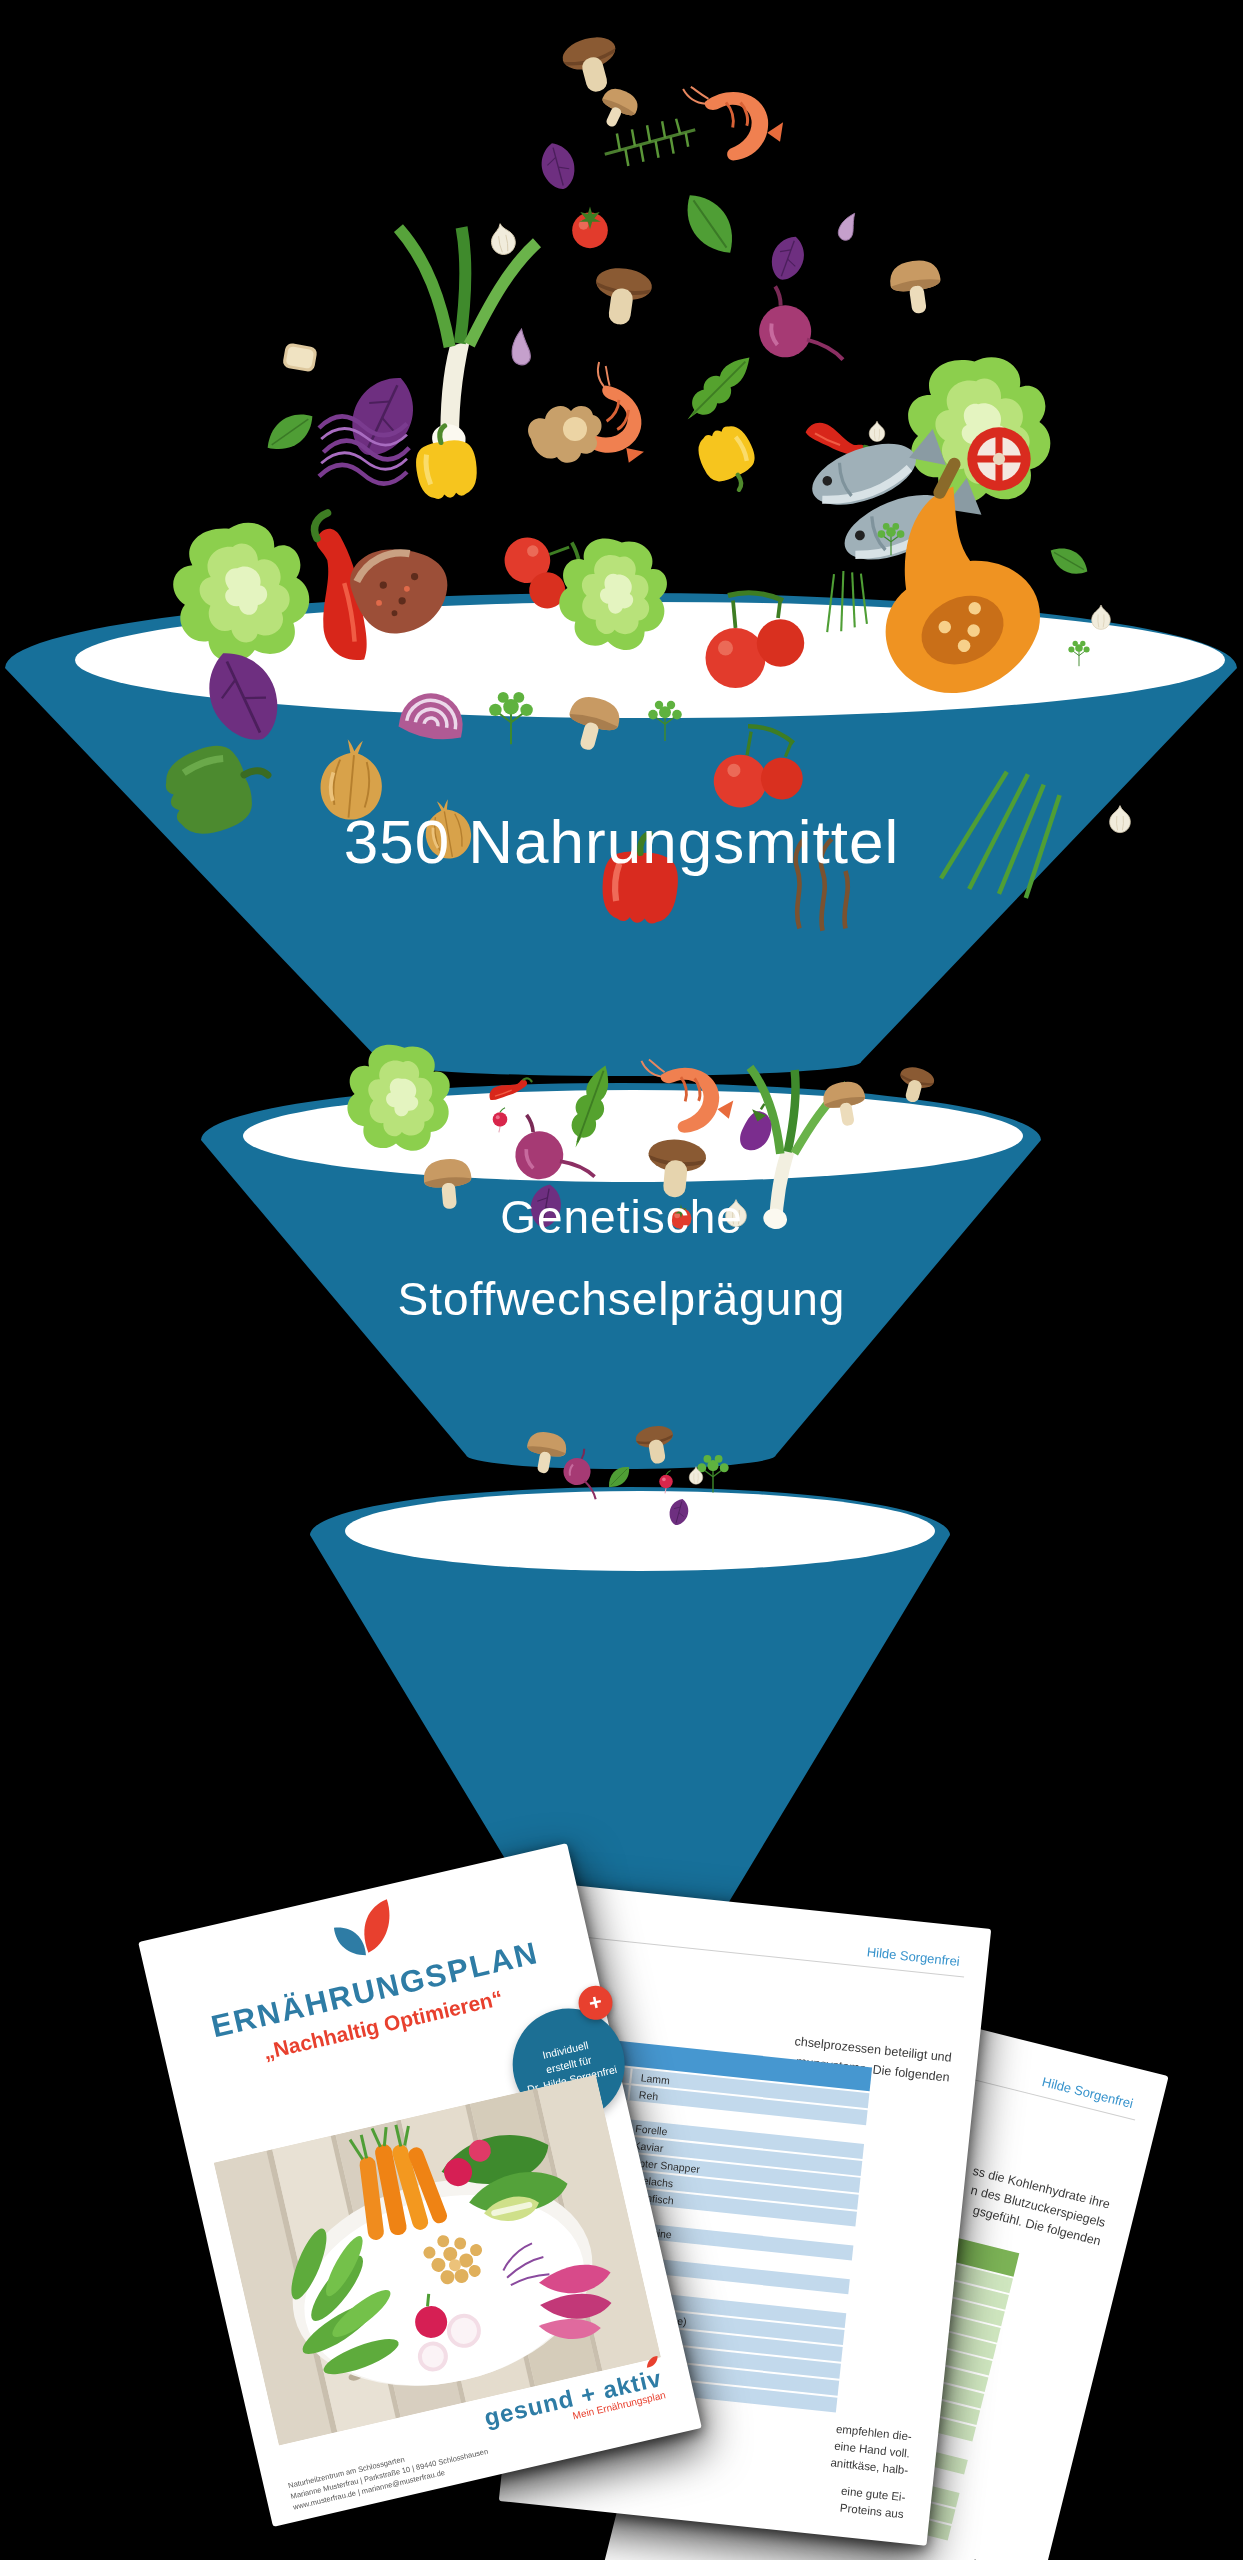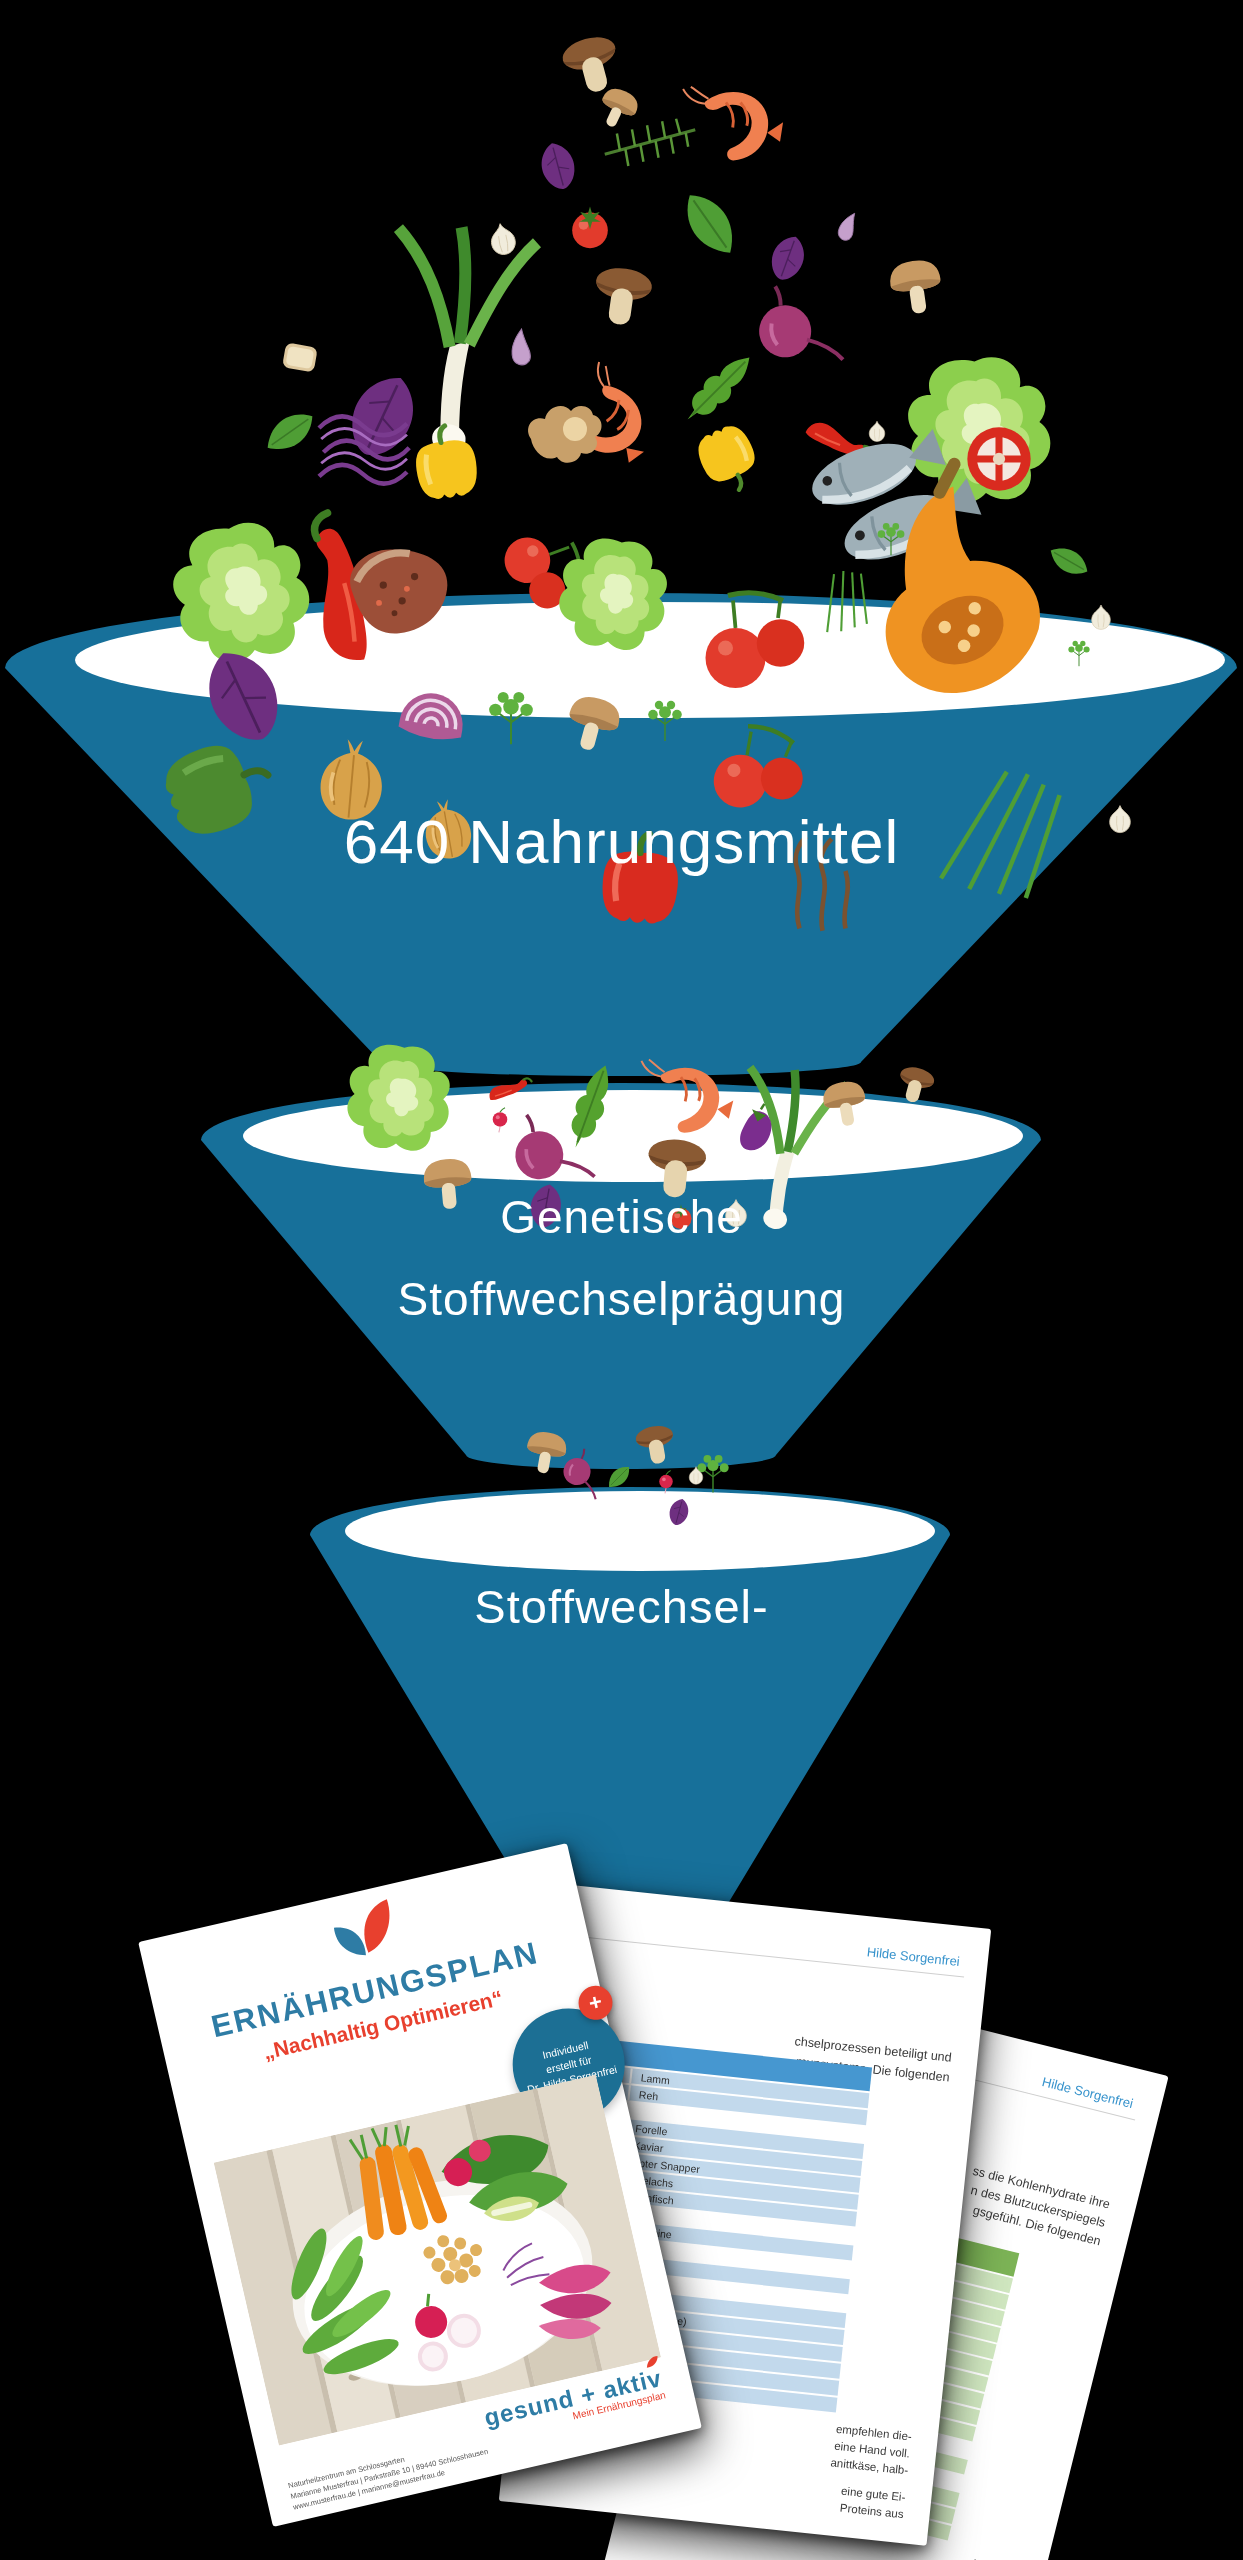--- a/index.html
+++ b/index.html
@@ -751,28 +751,27 @@
       </div>
       <div class="food-item" style="left: 603px; top: 1461px; width: 32px; height: 32px; transform: rotate(45deg);">
         <svg viewBox="0 0 100 100">
           <path d="M50 6 C22 28 18 66 50 94 C82 66 78 28 50 6Z" fill="#4f9e35"></path>
           <path d="M50 14 L50 86" stroke="#3a7a26" stroke-width="2.5"></path>
         </svg>
       </div>
     </div>
 
   <div class="funnel-label" id="funnel-label-1">
-    <div>640 Nahrungsmittel</div>
+    <div>350 Nahrungsmittel</div>
   </div>
   <div class="funnel-label" id="funnel-label-2">
     <div>Genetische</div>
     <div>Stoffwechselprägung</div>
   </div>
   <div class="funnel-label" id="funnel-label-3">
-    <div>Stoffwechsel-</div>
   </div>
 
   <div class="doc-page" id="page3">
     <div class="page-header">Hilde Sorgenfrei</div>
     <div class="page-rule"></div>
     <div class="page-heading-fragment">üse</div>
     <div class="frag-block body-frags">
         <div class="frag">ss die Kohlenhydrate ihre</div>
         <div class="frag">n des Blutzuckerspiegels</div>
         <div class="frag">gsgefühl. Die folgenden</div>

